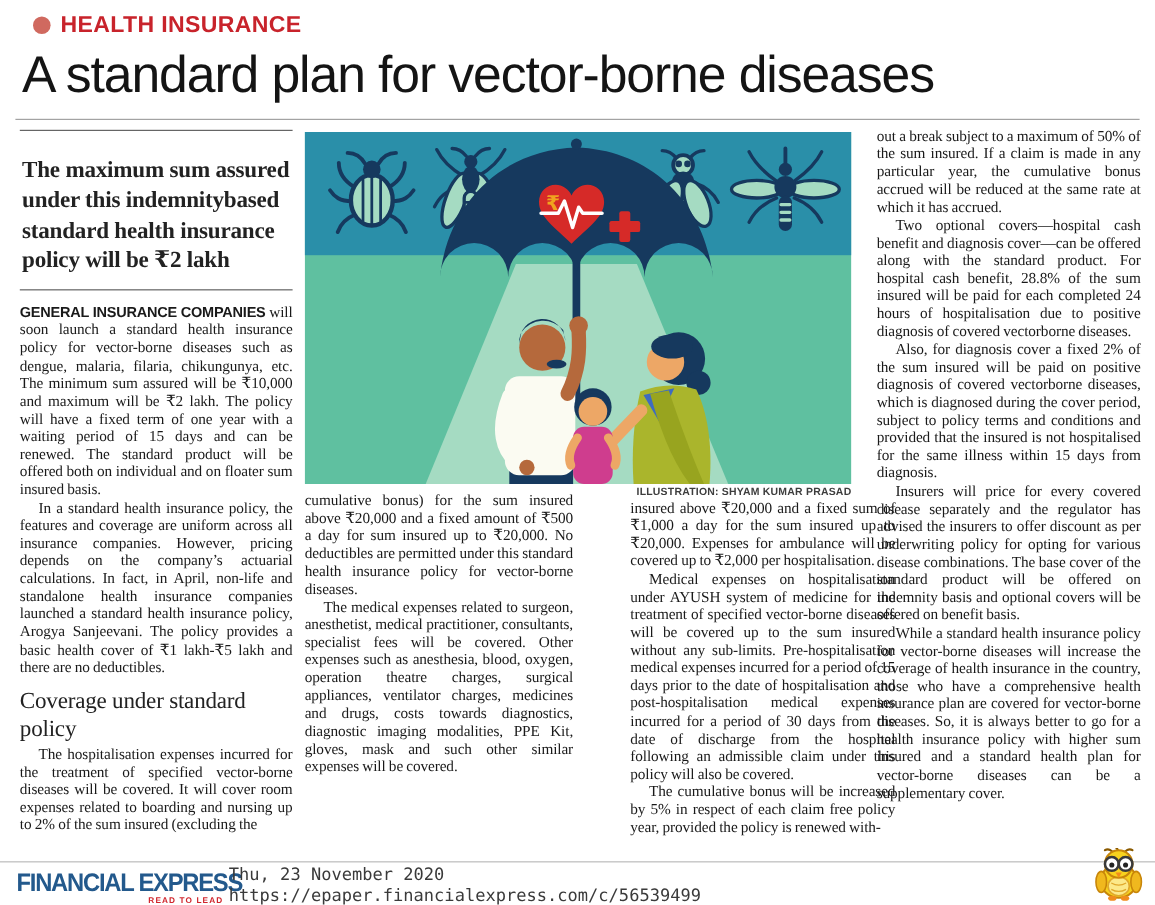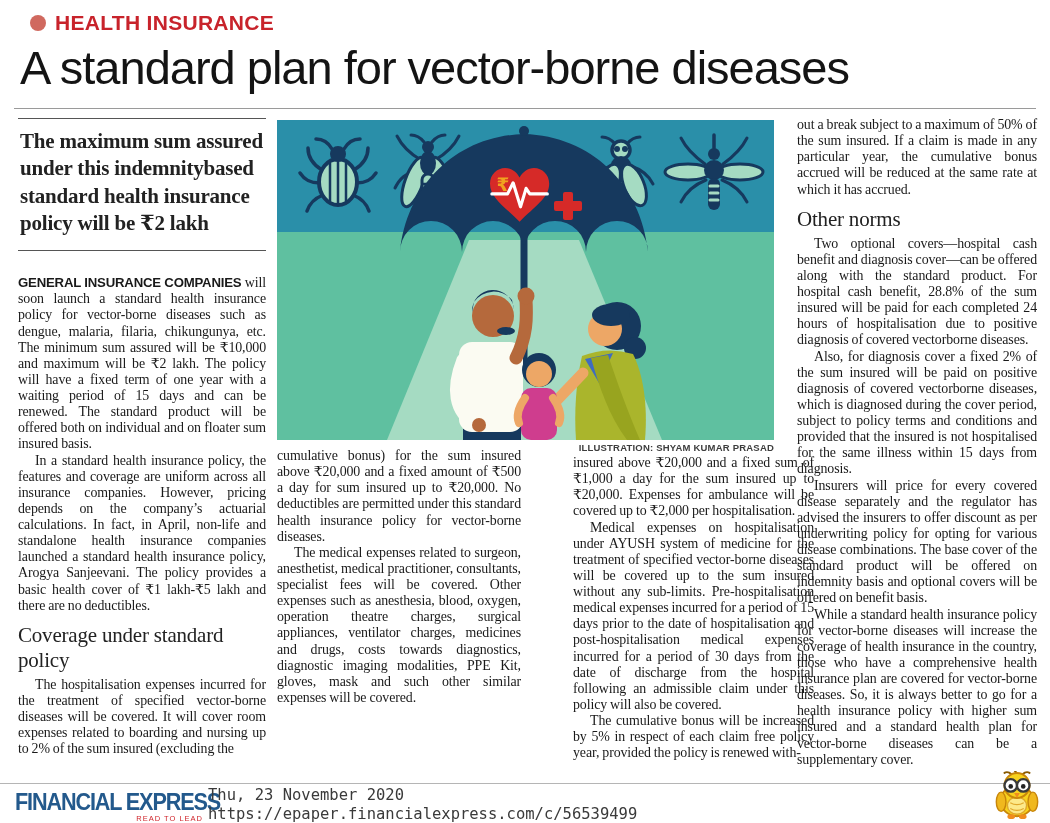--- a/index.html
+++ b/index.html
@@ -32,29 +32,29 @@
   .indent { text-indent:17px; }
   .subhead { font-size:21px; font-weight:normal; color:#222; margin:9px 0 4px 0; letter-spacing:-0.2px; }
 
   #col1 { left:18px; top:118px; width:248px; }
   #col2 { left:277px; top:448px; width:244px; }
   #col3 { left:537px; top:455px; width:241px;margin-left:36px; }
   #col4 { left:797px; top:117px; width:240px; }
 
   .standfirst {
     border-top:1px solid #555; border-bottom:1px solid #555;
-    padding:9px 2px 13px 2px;
+    padding:22px 2px 13px 2px;
     font-weight:bold; font-size:21px; line-height:1.3; color:#222; letter-spacing:-0.2px;
   }
   .byline {
     border-bottom:1px solid #555; padding:9px 2px 10px 2px;
     font-family:"Liberation Sans","DejaVu Sans",sans-serif; font-weight:bold;
     font-size:13px; letter-spacing:.4px; color:#222;
   }
-  .body-start { margin-top:24px; }
+  .body-start { margin-top:12px; }
   .lead-bold {
     font-family:"Liberation Sans","DejaVu Sans",sans-serif; font-weight:bold;
     font-size:13.2px; letter-spacing:-0.2px;
   }
 
   
   .illus { position:absolute; left:277px; top:120px; width:497px; height:320px; }
   .illus svg { display:block; width:100%; height:100%; }
   .illus-credit {
     position:absolute; left:277px; top:442px; width:497px; text-align:right;
@@ -64,21 +64,21 @@
 
   
   .footer-rule { position:absolute; left:0; right:0; top:783px; border-top:1px solid #b5b5b5; }
   .fe-logo { position:absolute; left:15px; top:789px; width:188px; }
   .fe-brand {
     font-family:"Liberation Sans","DejaVu Sans",sans-serif; font-weight:bold;
     font-size:23px; color:#23598c; letter-spacing:-1.2px; transform:scaleX(.94); transform-origin:left;
     white-space:nowrap;
   }
   .fe-tagline {
-    font-family:"Liberation Sans","DejaVu Sans",sans-serif; font-weight:normal;
+    font-family:"Liberation Sans","DejaVu Sans",sans-serif; font-weight:bold;
     font-size:7.5px; color:#d0252c; letter-spacing:1px; text-align:right; margin-top:-2px;
   }
   .fe-meta {
     position:absolute; left:208px; top:786px;
     font-family:"DejaVu Sans Mono","Liberation Mono",monospace;
     font-size:15.5px; line-height:1.25; color:#3a3a3a;
   }
   .fe-url { color:#3a3a3a; text-decoration:none; }
   .owl { position:absolute; left:992px; top:771px; width:50px; height:50px; }
 </style>
@@ -238,21 +238,20 @@
 </div>
 
 <div id="col3" class="col">
   <p>insured above ₹20,000 and a fixed sum of ₹1,000 a day for the sum insured up to ₹20,000. Expenses for ambulance will be covered up to ₹2,000 per hospitalisation.</p>
   <p class="indent">Medical expenses on hospitalisation under AYUSH system of medicine for the treatment of specified vector-borne diseases will be covered up to the sum insured without any sub-limits. Pre-hospitalisation medical expenses incurred for a period of 15 days prior to the date of hospitalisation and post-hospitalisation medical expenses incurred for a period of 30 days from the date of discharge from the hospital following an admissible claim under this policy will also be covered.</p>
   <p class="indent">The cumulative bonus will be increased by 5% in respect of each claim free policy year, provided the policy is renewed with-</p>
 </div>
 
 <div id="col4" class="col">
   <p>out a break subject to a maximum of 50% of the sum insured. If a claim is made in any particular year, the cumulative bonus accrued will be reduced at the same rate at which it has accrued.</p>
-  <h2 class="subhead">Other norms</h2>
   <p class="indent">Two optional covers—hospital cash benefit and diagnosis cover—can be offered along with the standard product. For hospital cash benefit, 28.8% of the sum insured will be paid for each completed 24 hours of hospitalisation due to positive diagnosis of covered vectorborne diseases.</p>
   <p class="indent">Also, for diagnosis cover a fixed 2% of the sum insured will be paid on positive diagnosis of covered vectorborne diseases, which is diagnosed during the cover period, subject to policy terms and conditions and provided that the insured is not hospitalised for the same illness within 15 days from diagnosis.</p>
   <p class="indent">Insurers will price for every covered disease separately and the regulator has advised the insurers to offer discount as per underwriting policy for opting for various disease combinations. The base cover of the standard product will be offered on indemnity basis and optional covers will be offered on benefit basis.</p>
   <p class="indent">While a standard health insurance policy for vector-borne diseases will increase the coverage of health insurance in the country, those who have a comprehensive health insurance plan are covered for vector-borne diseases. So, it is always better to go for a health insurance policy with higher sum insured and a standard health plan for vector-borne diseases can be a supplementary cover.</p>
 </div>
 
 <div class="footer-rule"></div>
 <div class="fe-logo">
   <div class="fe-brand">FINANCIAL EXPRESS</div>
   <div class="fe-tagline">READ TO LEAD</div>

